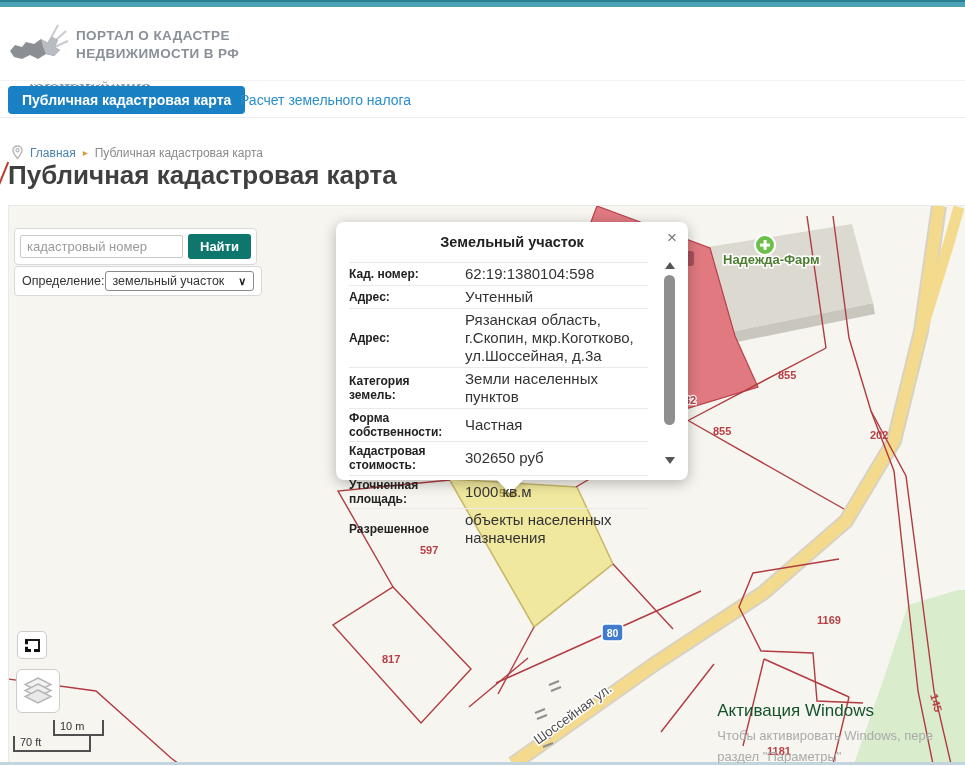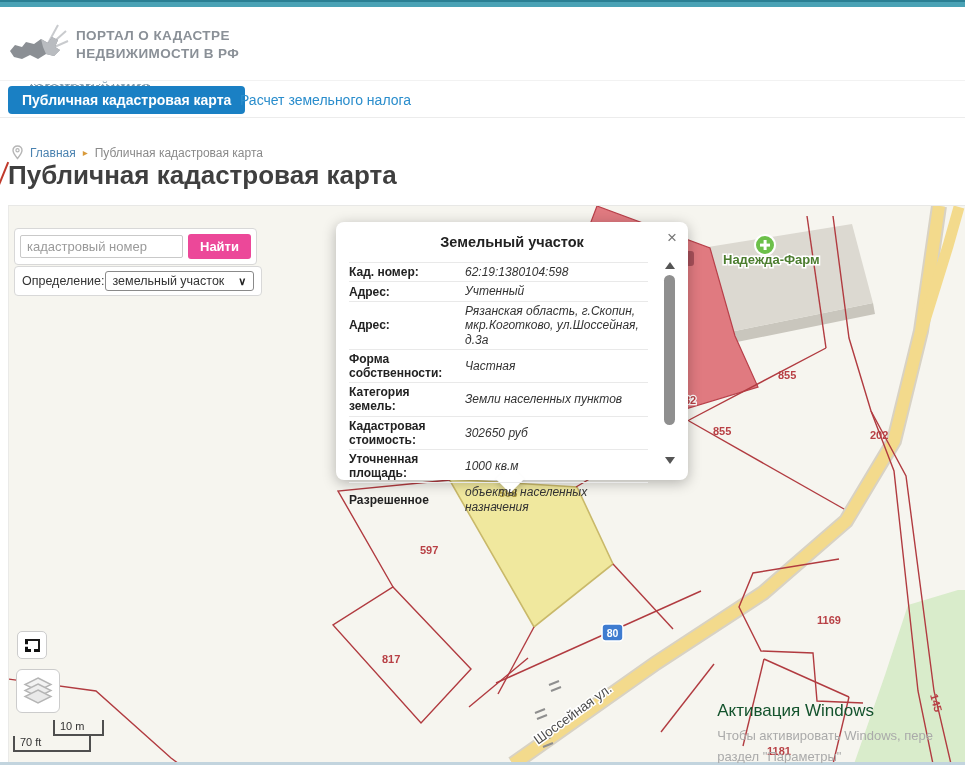--- a/index.html
+++ b/index.html
@@ -31,39 +31,39 @@
   .map { position:absolute; left:8px; top:205px; width:957px; height:558px;
     background:#f6f5ef; border-top:1px solid #e8e8e6; border-left:1px solid #eaeae8; overflow:hidden; }
   .map svg { position:absolute; left:0; top:0; }
   .map-bottom-line { position:absolute; left:0; top:762px; width:965px; height:3px; background:#c2d4de; }
   
   .panel1 { position:absolute; left:14px; top:228px; background:#fff; border:1px solid #d8d8d8;
     border-radius:4px; padding:5px; display:flex; gap:5px; align-items:center; z-index:6; }
   .panel1 input { width:163px; height:23px; border:1px solid #c9c9c9; border-radius:2px;
     font-size:13px; padding:0 6px; color:#555; font-family:"Liberation Sans",sans-serif; }
   .panel1 input::placeholder { color:#9a9a9a; }
-  .btn-find { height:25px; background:#ec4899; color:#fff; border:none; border-radius:3px;
+  .btn-find { height:25px; background:#0f766e; color:#fff; border:none; border-radius:3px;
     font-size:13px; font-weight:bold; padding:0 12px; cursor:pointer; font-family:"Liberation Sans",sans-serif; }
   .panel2 { position:absolute; left:14px; top:266px; background:#fff; border:1px solid #d8d8d8;
     border-radius:4px; padding:4px 7px; display:flex; align-items:center; z-index:6; font-size:12.5px; }
   .fake-select { display:flex; align-items:center; gap:14px; border:1px solid #8a8a8a; border-radius:3px;
     padding:2px 7px; background:#fff; cursor:pointer; }
   .fake-select .chev { font-weight:bold; font-size:11px; color:#222; }
   
   .popup { position:absolute; left:336px; top:222px; width:352px; height:258px; background:#fff;
     border-radius:8px; box-shadow:0 3px 14px rgba(0,0,0,.28); z-index:7; }
   .popup-tail { position:absolute; left:164px; bottom:-9px; width:20px; height:20px; background:#fff;
     transform:rotate(45deg); box-shadow:3px 3px 5px rgba(0,0,0,.12); }
   .popup-title { text-align:center; font-size:14.5px; font-weight:bold; padding-top:12px; color:#222; }
   .popup-close { position:absolute; right:11px; top:7px; font-size:17px; color:#777; cursor:pointer; line-height:1; }
   .popup-rows { position:absolute; left:13px; right:40px; top:40px; }
   .prow { display:grid; grid-template-columns:106px 1fr; gap:10px; align-items:center;
     border-top:1px solid #e9e9e9; padding:2px 0; min-height:19px; }
   .prow .lab { font-weight:bold; font-size:12px; line-height:1.18; color:#222; }
-  .prow .val { font-size:12px; line-height:1.2; color:#333;font-style:italic; }
+  .prow .val { font-size:15px; line-height:1.2; color:#333; }
   .pscroll { position:absolute; right:12px; top:40px; bottom:16px; width:13px; }
   .arrow-up { position:absolute; top:0; left:2px; width:0; height:0;
     border-left:5px solid transparent; border-right:5px solid transparent; border-bottom:7px solid #555; cursor:pointer; }
   .arrow-down { position:absolute; bottom:0; left:2px; width:0; height:0;
     border-left:5px solid transparent; border-right:5px solid transparent; border-top:7px solid #555; cursor:pointer; }
   .thumb { position:absolute; top:13px; left:1px; width:11px; height:150px; background:#8f8f8f; border-radius:6px; cursor:grab; }
   
   .ctl { position:absolute; background:#fff; border:1px solid #ccc; border-radius:5px; z-index:5;
     display:flex; align-items:center; justify-content:center; cursor:pointer; }
   .ctl-extent { left:17px; top:631px; width:30px; height:28px; }
@@ -236,26 +236,26 @@
       </div>
       <div class="prow">
         <span class="lab">Адрес:</span>
         <span class="val">Учтенный</span>
       </div>
       <div class="prow">
         <span class="lab">Адрес:</span>
         <span class="val">Рязанская область, г.Скопин, мкр.Коготково, ул.Шоссейная, д.3а</span>
       </div>
       <div class="prow">
+        <span class="lab">Категория земель:</span>
+        <span class="val">Земли населенных пунктов</span>
+      </div>
+      <div class="prow">
         <span class="lab">Форма собственности:</span>
         <span class="val">Частная</span>
-      </div>
-      <div class="prow">
-        <span class="lab">Категория земель:</span>
-        <span class="val">Земли населенных пунктов</span>
       </div>
       <div class="prow">
         <span class="lab">Кадастровая стоимость:</span>
         <span class="val">302650 руб</span>
       </div>
       <div class="prow">
         <span class="lab">Уточненная площадь:</span>
         <span class="val">1000 кв.м</span>
       </div>
       <div class="prow">

